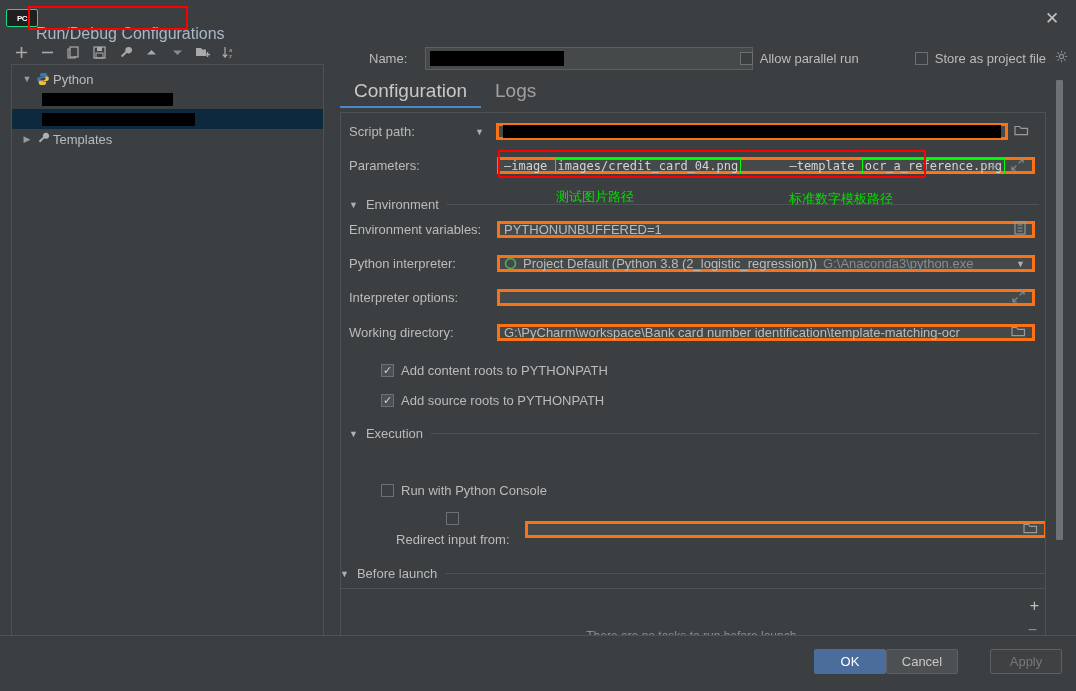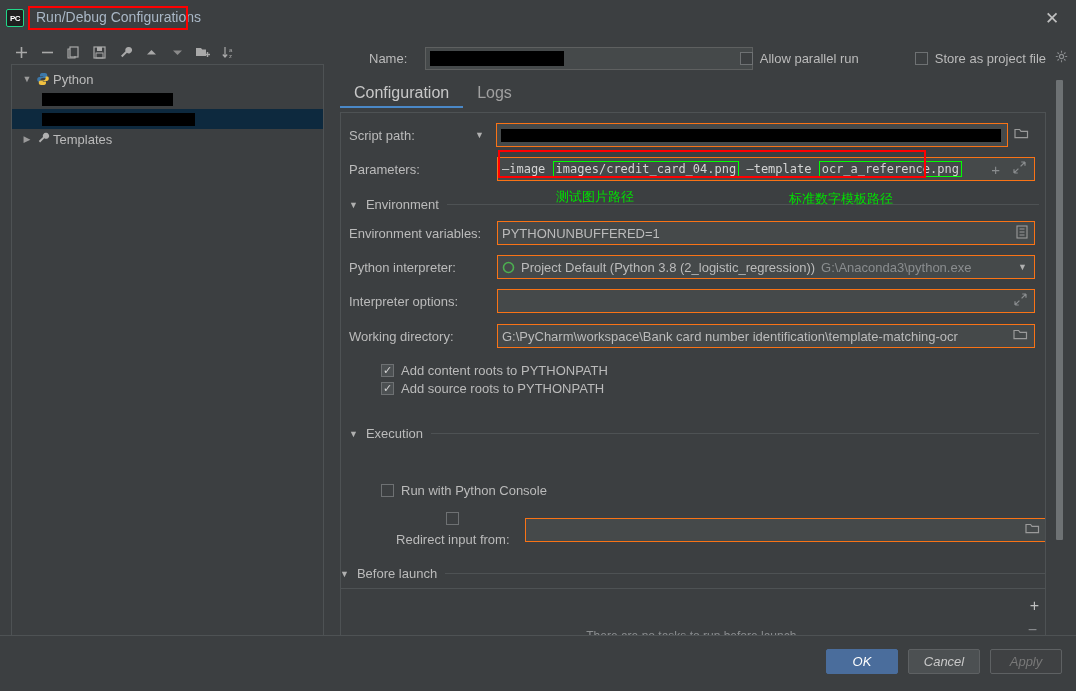--- a/index.html
+++ b/index.html
@@ -19,34 +19,34 @@
   }
 
   
   .titlebar {
     position: absolute; left: 0; top: 0; width: 1076px; height: 36px;
     background: #3c3f41;
     display: flex; align-items: center;
   }
   .pc-logo {
     position: absolute; left: 6px; top: 9px;
-    width: 18px; height: 18px;
+    width: 32px; height: 18px;
     background: #1f1f1f;
     border: 1.5px solid #21d789;
     border-radius: 2px;
     color: #ffffff;
     font-size: 8px; font-weight: bold;
     display: flex; align-items: center; justify-content: center;
     letter-spacing: -0.5px;
     font-family: "Liberation Sans", sans-serif;
   }
   .title-text {
     position: absolute; left: 32px; top: 9px;
-    font-size: 14px; color: #a9b7c6;
-    padding: 0 4px;
+    font-size: 16px; color: #a9b7c6;
+    padding: 16px 4px;
   }
   .title-redbox {
     position: absolute; left: 28px; top: 6px;
     width: 160px; height: 24px;
     border: 2px solid #ff0000;
     pointer-events: none;
   }
   .close-btn {
     position: absolute; right: 14px; top: 8px;
     width: 20px; height: 20px;
@@ -142,21 +142,21 @@
     display: flex; align-items: center; gap: 24px;
   }
   .gear-small { color: #8a8d8f; font-size: 13px; margin-left: 2px; }
 
   .tabs {
     position: absolute; left: 6px; top: 44px;
     height: 28px; display: flex; align-items: flex-end; gap: 0;
   }
   .tab {
     padding: 0 14px 6px 14px;
-    color: #a0a0a0; font-size: 16px;
+    color: #a0a0a0; font-size: 19px;
     position: relative;
   }
   .tab.active { color: #c8c8c8; }
   .tab.active::after {
     content: ""; position: absolute; left: 0; right: 0; bottom: 0;
     height: 2px; background: #4a88c7;
   }
 
   .form {
     position: absolute; left: 6px; top: 76px;
@@ -166,23 +166,23 @@
     height: 488px;
     overflow: hidden;
   }
 
   .frow {
     position: absolute; left: 0; width: 706px;
     display: flex; align-items: center;
   }
   .flabel { width: 156px; padding-left: 8px; color: #bbbbbb; font-size: 13px; }
   .ffield {
-    height: 24px;
+    height: 17px;
     background: #45494a;
-    border: 1px solid #f97316;
+    border: 3px solid #f97316;
     display: flex; align-items: center;
     padding: 0 4px;
     color: #bbbbbb;
     position: relative;
     font-size: 13px;
   }
   .folder-icon { color: #8e8e8e; margin-left: 6px; }
   .dd-caret { color: #b0b0b0; font-size: 9px; }
 
   .sec-header {
@@ -261,21 +261,21 @@
     border: 1px solid #5e6163;
     background: #4c5052;
     color: #c8c8c8; font-size: 13px;
     display: flex; align-items: center; justify-content: center;
     border-radius: 2px;
   }
   .btn.primary { background: #4a6d9c; border-color: #4a6d9c; color: #ffffff; }
   .btn.disabled { color: #787878; background: #3f4143; }
   .btn-row {
     position: absolute; right: 14px; top: 14px;
-    display: flex; gap: 10px; font-style: italic;
+    display: flex; 
   }
 </style>
 </head>
 <body>
 
 <div class="dialog">
 
   <div class="titlebar">
     <div class="pc-logo">PC</div>
     <div class="title-text">Run/Debug Configurations</div>
@@ -415,21 +415,21 @@
             <path d="M1 2.5h4.6L7 4.3h6.5v6.3H1z" fill="none" stroke="#9a9a9a" stroke-width="1.2"></path>
           </svg>
         </span>
       </div>
 
       <div class="frow" style="top:44px;">
         <div class="flabel">Parameters:</div>
         <div class="ffield" style="width:538px; gap:0;">
           <span class="mono" style="white-space:pre;">—image </span>
           <span class="mono green-box">images/credit_card_04.png</span>
-          <span class="mono" style="white-space:pre;"> —template </span>
+          <span class="mono" style="white-space:pre;margin-left:41px;"> —template </span>
           <span class="mono green-box">ocr_a_reference.png</span>
           <span style="position:absolute;right:34px;color:#8a8d8f;font-size:15px;">+</span>
           <span style="position:absolute;right:8px;color:#8a8d8f;">
             <svg width="13" height="13" viewBox="0 0 13 13">
               <path d="M12 1L7.6 5.4M12 1H8.2M12 1v3.8M1 12l4.4-4.4M1 12h3.8M1 12V8.2" stroke="#8a8d8f" stroke-width="1.2" fill="none"></path>
             </svg>
           </span>
         </div>
       </div>
 
@@ -490,21 +490,21 @@
         <div class="ffield" style="width:538px;">
           <span>G:\PyCharm\workspace\Bank card number identification\template-matching-ocr</span>
           <span style="position:absolute;right:6px;color:#9a9a9a;">
             <svg width="15" height="13" viewBox="0 0 15 13">
               <path d="M1 2.5h4.6L7 4.3h6.5v6.3H1z" fill="none" stroke="#9a9a9a" stroke-width="1.2"></path>
             </svg>
           </span>
         </div>
       </div>
 
-      <div class="frow" style="top:268px;padding-left:8px;">
+      <div class="frow" style="top:280px;padding-left:8px;">
         <div class="chk-item">
           <span class="chk checked"></span>
           <span>Add source roots to PYTHONPATH</span>
         </div>
       </div>
 
       <div class="sec-header" style="top:313px;">
         <span style="color:#b0b0b0;font-size:9px;">▼</span>
         <span class="sec-title">Execution</span>
         <span class="sec-line"></span>
@@ -555,17 +555,17 @@
   </div>
 
   <div class="scrollbar-track"></div>
   <div class="scrollbar-thumb"></div>
 
   <div class="footer">
     <div class="sep-line"></div>
     <div class="btn-row">
       <div class="btn primary" style="width:70px;">OK</div>
       <div class="btn" style="width:72px;">Cancel</div>
-      <div class="btn disabled" style="width:70px;">Apply</div>
+      <div class="btn disabled" style="width:70px;margin-left:32px;">Apply</div>
     </div>
   </div>
 
 </div>
 
 </body></html>

